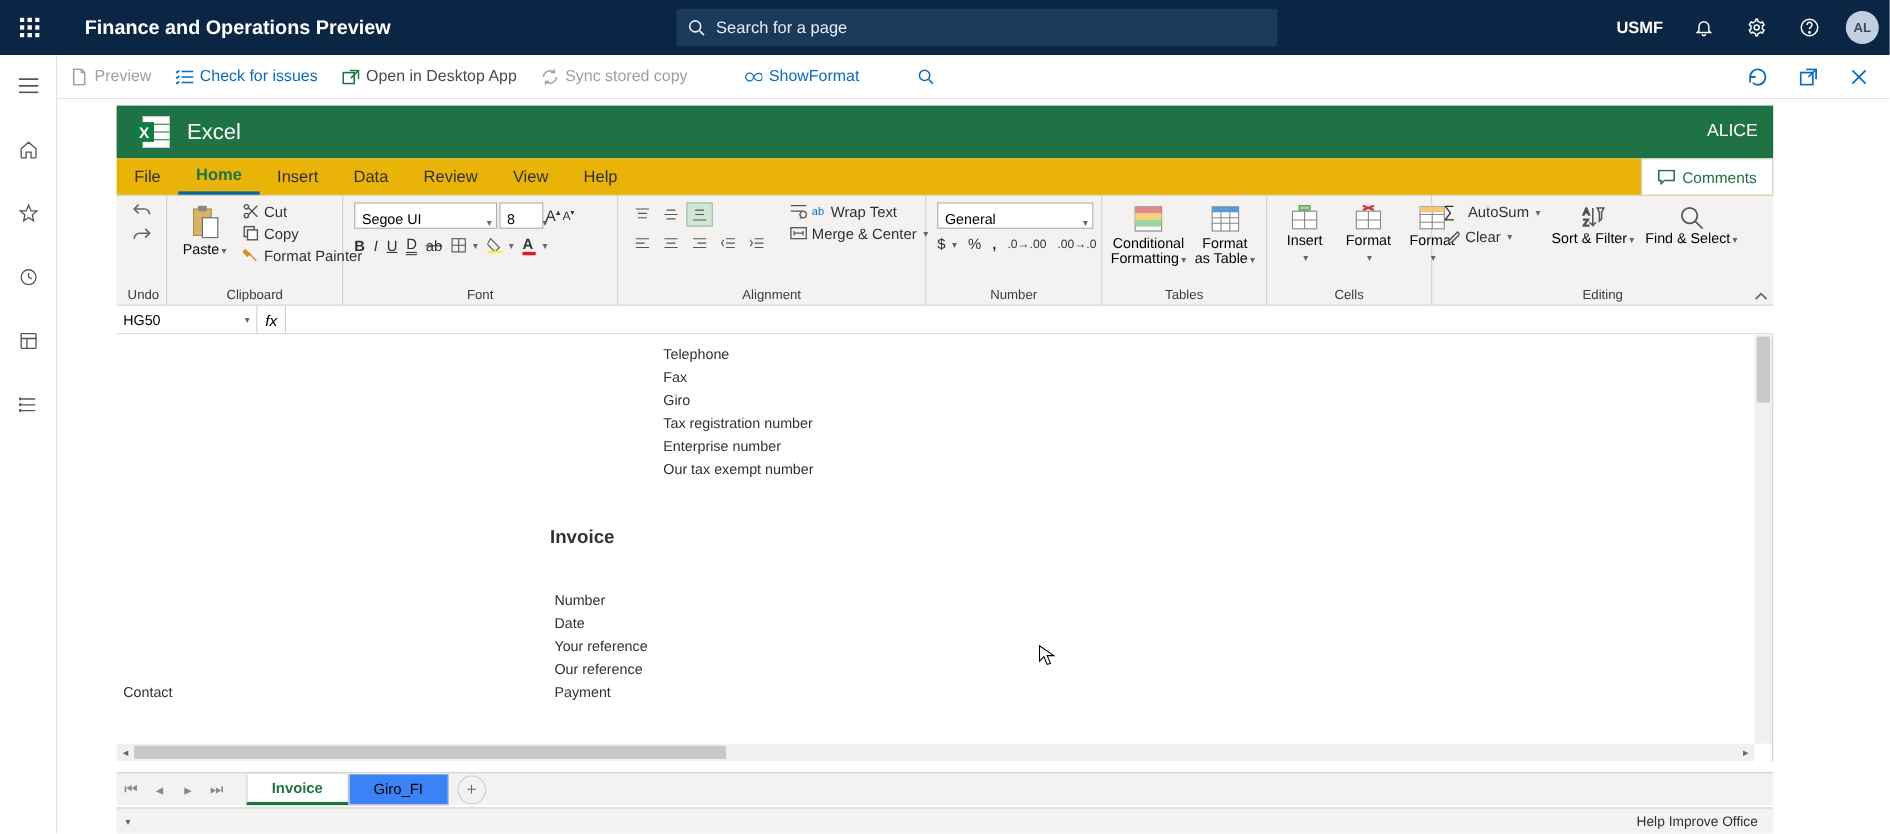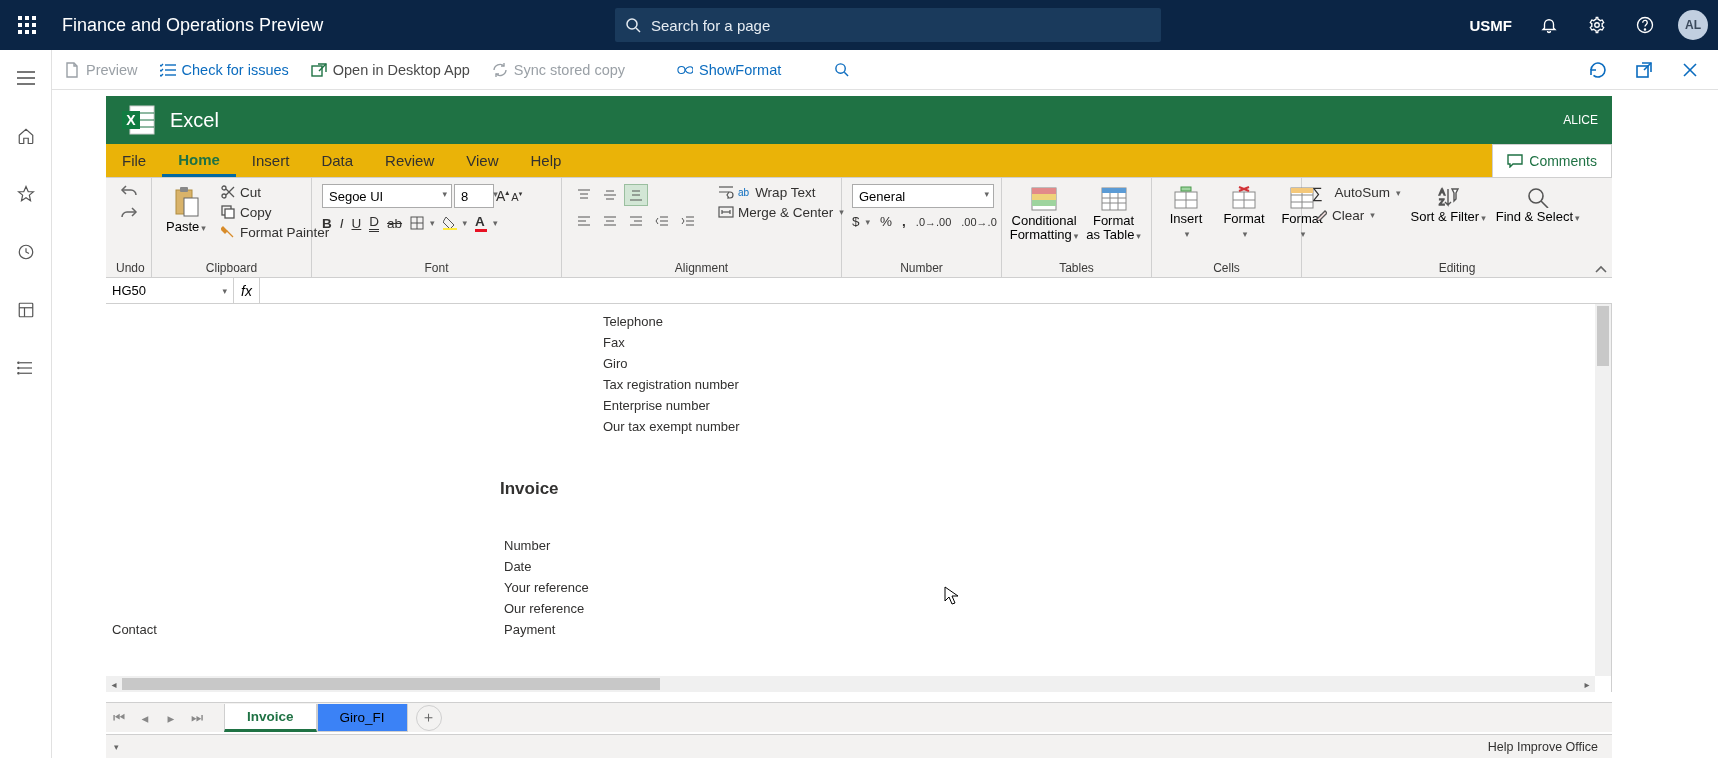--- a/index.html
+++ b/index.html
@@ -1,21 +1,21 @@
 <!DOCTYPE html>
 <html><head>
 <meta charset="utf-8">
 <style>
 * { margin: 0; padding: 0; box-sizing: border-box; font-family: "Segoe UI", Arial, sans-serif; }
 body { width: 1718px; height: 758px; background: #fff; overflow: hidden; position: relative; }
 
 
 .topbar { height: 50px; background: #0b2545; color: #fff; display: flex; align-items: center; padding: 0 10px; }
 .topbar .waffle { width: 34px; height: 34px; display: flex; align-items: center; justify-content: center; cursor: pointer; }
-.topbar .app-title { margin-left: 18px; font-size: 18px; font-weight: 400; }
+.topbar .app-title { margin-left: 33px; font-size: 18px; font-weight: 700; }
 .topbar .search { margin-left: auto; margin-right: auto; position: absolute; left: 615px; width: 546px; height: 34px; background: #1a3a5c; border-radius: 2px; display: flex; align-items: center; color: #d0d8e0; }
 .topbar .search-icon { margin: 0 10px; }
 .topbar .search-text { color: #e6ecf2; font-size: 15px; }
 .topbar .right { margin-left: auto; display: flex; align-items: center; gap: 6px; }
 .topbar .right .nav-txt { font-size: 15px; font-weight: 600; margin-right: 10px; }
 .topbar .right .icon-btn { width: 42px; height: 42px; display: flex; align-items: center; justify-content: center; cursor: pointer; }
 .topbar .avatar { width: 30px; height: 30px; border-radius: 50%; background: #c1cfe0; color: #3b4a5c; display: flex; align-items: center; justify-content: center; font-size: 12px; font-weight: 600; margin-left: 6px; }
 
 
 .leftrail { position: absolute; left: 0; top: 50px; width: 52px; bottom: 0; background: #fff; border-right: 1px solid #e1e1e1; display: flex; flex-direction: column; align-items: center; padding-top: 10px; gap: 22px; }
@@ -28,42 +28,42 @@
 .subheader .sh-item.blue { color: #0b6cbf; }
 .subheader .sh-right { margin-left: auto; display: flex; align-items: center; gap: 14px; color: #0b6cbf; }
 .subheader .sh-right .ic { width: 32px; height: 32px; display: flex; align-items: center; justify-content: center; cursor: pointer; }
 
 
 .excel-title { position: absolute; left: 106px; right: 106px; top: 96px; height: 48px; background: #1f7244; color: #fff; display: flex; align-items: center; font-size: 17px; }
 .excel-title .xl-logo { width: 48px; height: 48px; display: flex; align-items: center; justify-content: center; margin: 0 8px; }
 .excel-title .xl-name { font-size: 20px; font-weight: 400; }
 .excel-title .doc-name { position: absolute; left: 50%; transform: translateX(-50%); display: flex; align-items: center; gap: 14px; font-size: 18px; }
 .excel-title .doc-saved { font-size: 15px; }
-.excel-title .user { margin-left: auto; margin-right: 14px; font-size: 12px; font-weight: 400; }
+.excel-title .user { margin-left: auto; margin-right: 14px; font-size: 16px; font-weight: 400; }
 
 
 .excel-tabs { position: absolute; left: 106px; right: 106px; top: 144px; height: 34px; background: #eab308; border-bottom: 1px solid #cfcfcf; display: flex; align-items: stretch; font-size: 15px; }
 .excel-tabs .tab { padding: 0 16px; display: flex; align-items: center; color: #323130; cursor: pointer; }
 .excel-tabs .tab.active { border-bottom: 3px solid #0369a1; color: #1f7244; font-weight: 600; }
 .excel-tabs .tellme { margin-left: 40px; color: #646464; font-size: 14.5px; }
 .excel-tabs .comments { margin-left: auto; display: flex; align-items: center; gap: 6px; color: #1f7244; padding: 0 14px; border: 1px solid #cfcfcf; border-bottom: none; background: #fff; font-size: 14px; }
 
 
 .ribbon { position: absolute; left: 106px; right: 106px; top: 178px; height: 100px; background: #f3f2f1; border-bottom: 1px solid #cfcfcf; display: flex; }
 .ribbon .group { border-right: 1px solid #d0d0d0; padding: 4px 10px 2px 10px; display: flex; flex-direction: column; justify-content: space-between; }
 .ribbon .group .gbody { display: flex; align-items: flex-start; gap: 10px; flex: 1; padding-top: 2px; }
 .ribbon .group .gname { text-align: center; font-size: 12px; color: #3b3a39; padding-top: 2px; position: relative; }
 .rb-btn { display: flex; align-items: center; gap: 4px; font-size: 13.5px; color: #323130; cursor: pointer; white-space: nowrap; }
 .rb-col { display: flex; flex-direction: column; gap: 4px; }
 .rb-small-row { display: flex; gap: 2px; align-items: center; }
 .ic16 { width: 16px; height: 16px; display: inline-flex; align-items: center; justify-content: center; }
 .big-btn { display: flex; flex-direction: column; align-items: center; justify-content: center; font-size: 13px; cursor: pointer; min-width: 48px; padding-top: 2px; }
 .big-btn .cap { margin-top: 2px; line-height: 1.1; text-align: center; }
 .dd-caret { font-size: 9px; color: #666; margin-left: 2px; }
-.fontbox { height: 24px; border: 1px solid #ababab; background: #fff; font-size: 13px; padding: 4px 4px 0 6px; display: flex; align-items: flex-start; justify-content: space-between; gap: 23px; }
+.fontbox { height: 24px; border: 1px solid #ababab; background: #fff; font-size: 13px; padding: 16px 4px 0 6px; display: flex; align-items: flex-end; justify-content: space-between; gap: 23px; }
 .align-cell { width: 24px; height: 22px; border: 1px solid transparent; display: flex; align-items: center; justify-content: center; cursor: pointer; }
 .align-sel { background: #d2e6d5; border: 1px solid #9abf9f; }
 .ribbon .collapse { position: absolute; right: 4px; bottom: 2px; cursor: pointer; }
 
 
 .formulabar { position: absolute; left: 106px; right: 106px; top: 278px; height: 26px; background: #fff; border-bottom: 1px solid #cfcfcf; display: flex; align-items: stretch; }
 .formulabar .namebox { width: 128px; border-right: 1px solid #cfcfcf; display: flex; align-items: center; padding: 0 6px; font-size: 13px; }
 .formulabar .namebox span.val { flex: 1; }
 .formulabar .fx { width: 26px; display: flex; align-items: center; justify-content: center; font-style: italic; font-size: 14px; border-right: 1px solid #cfcfcf; }
 .formulabar .fval { flex: 1; }

